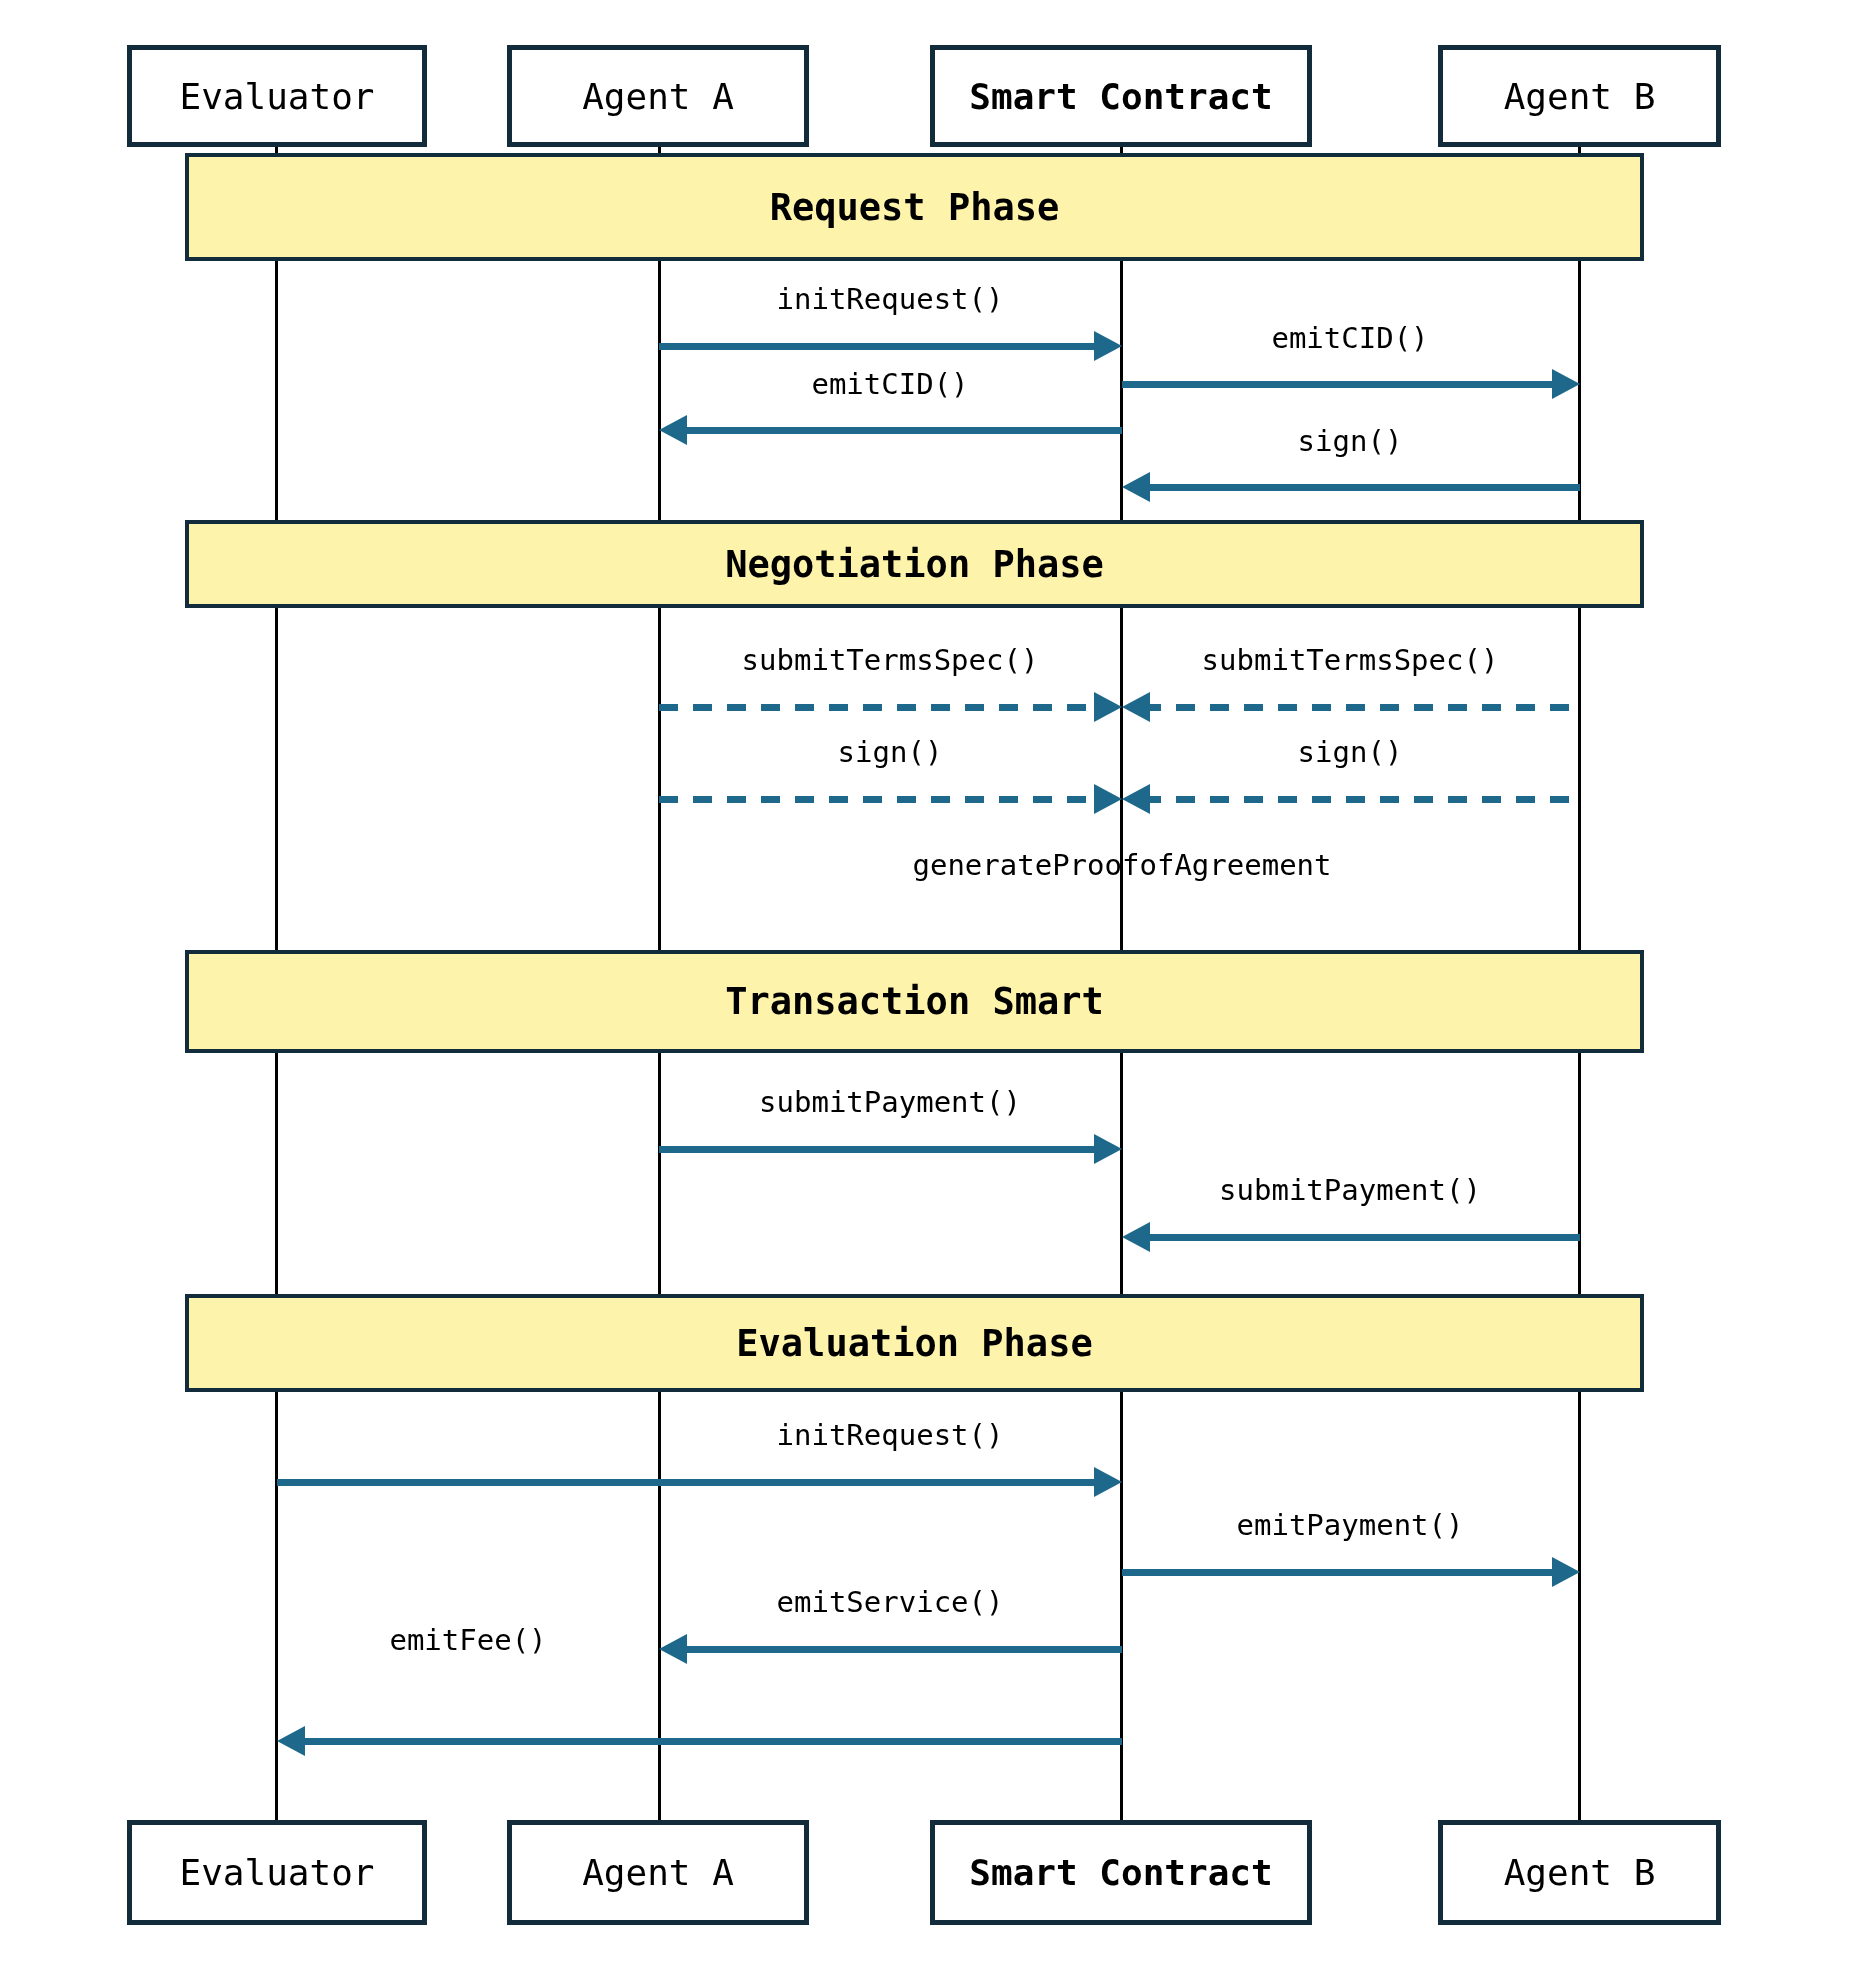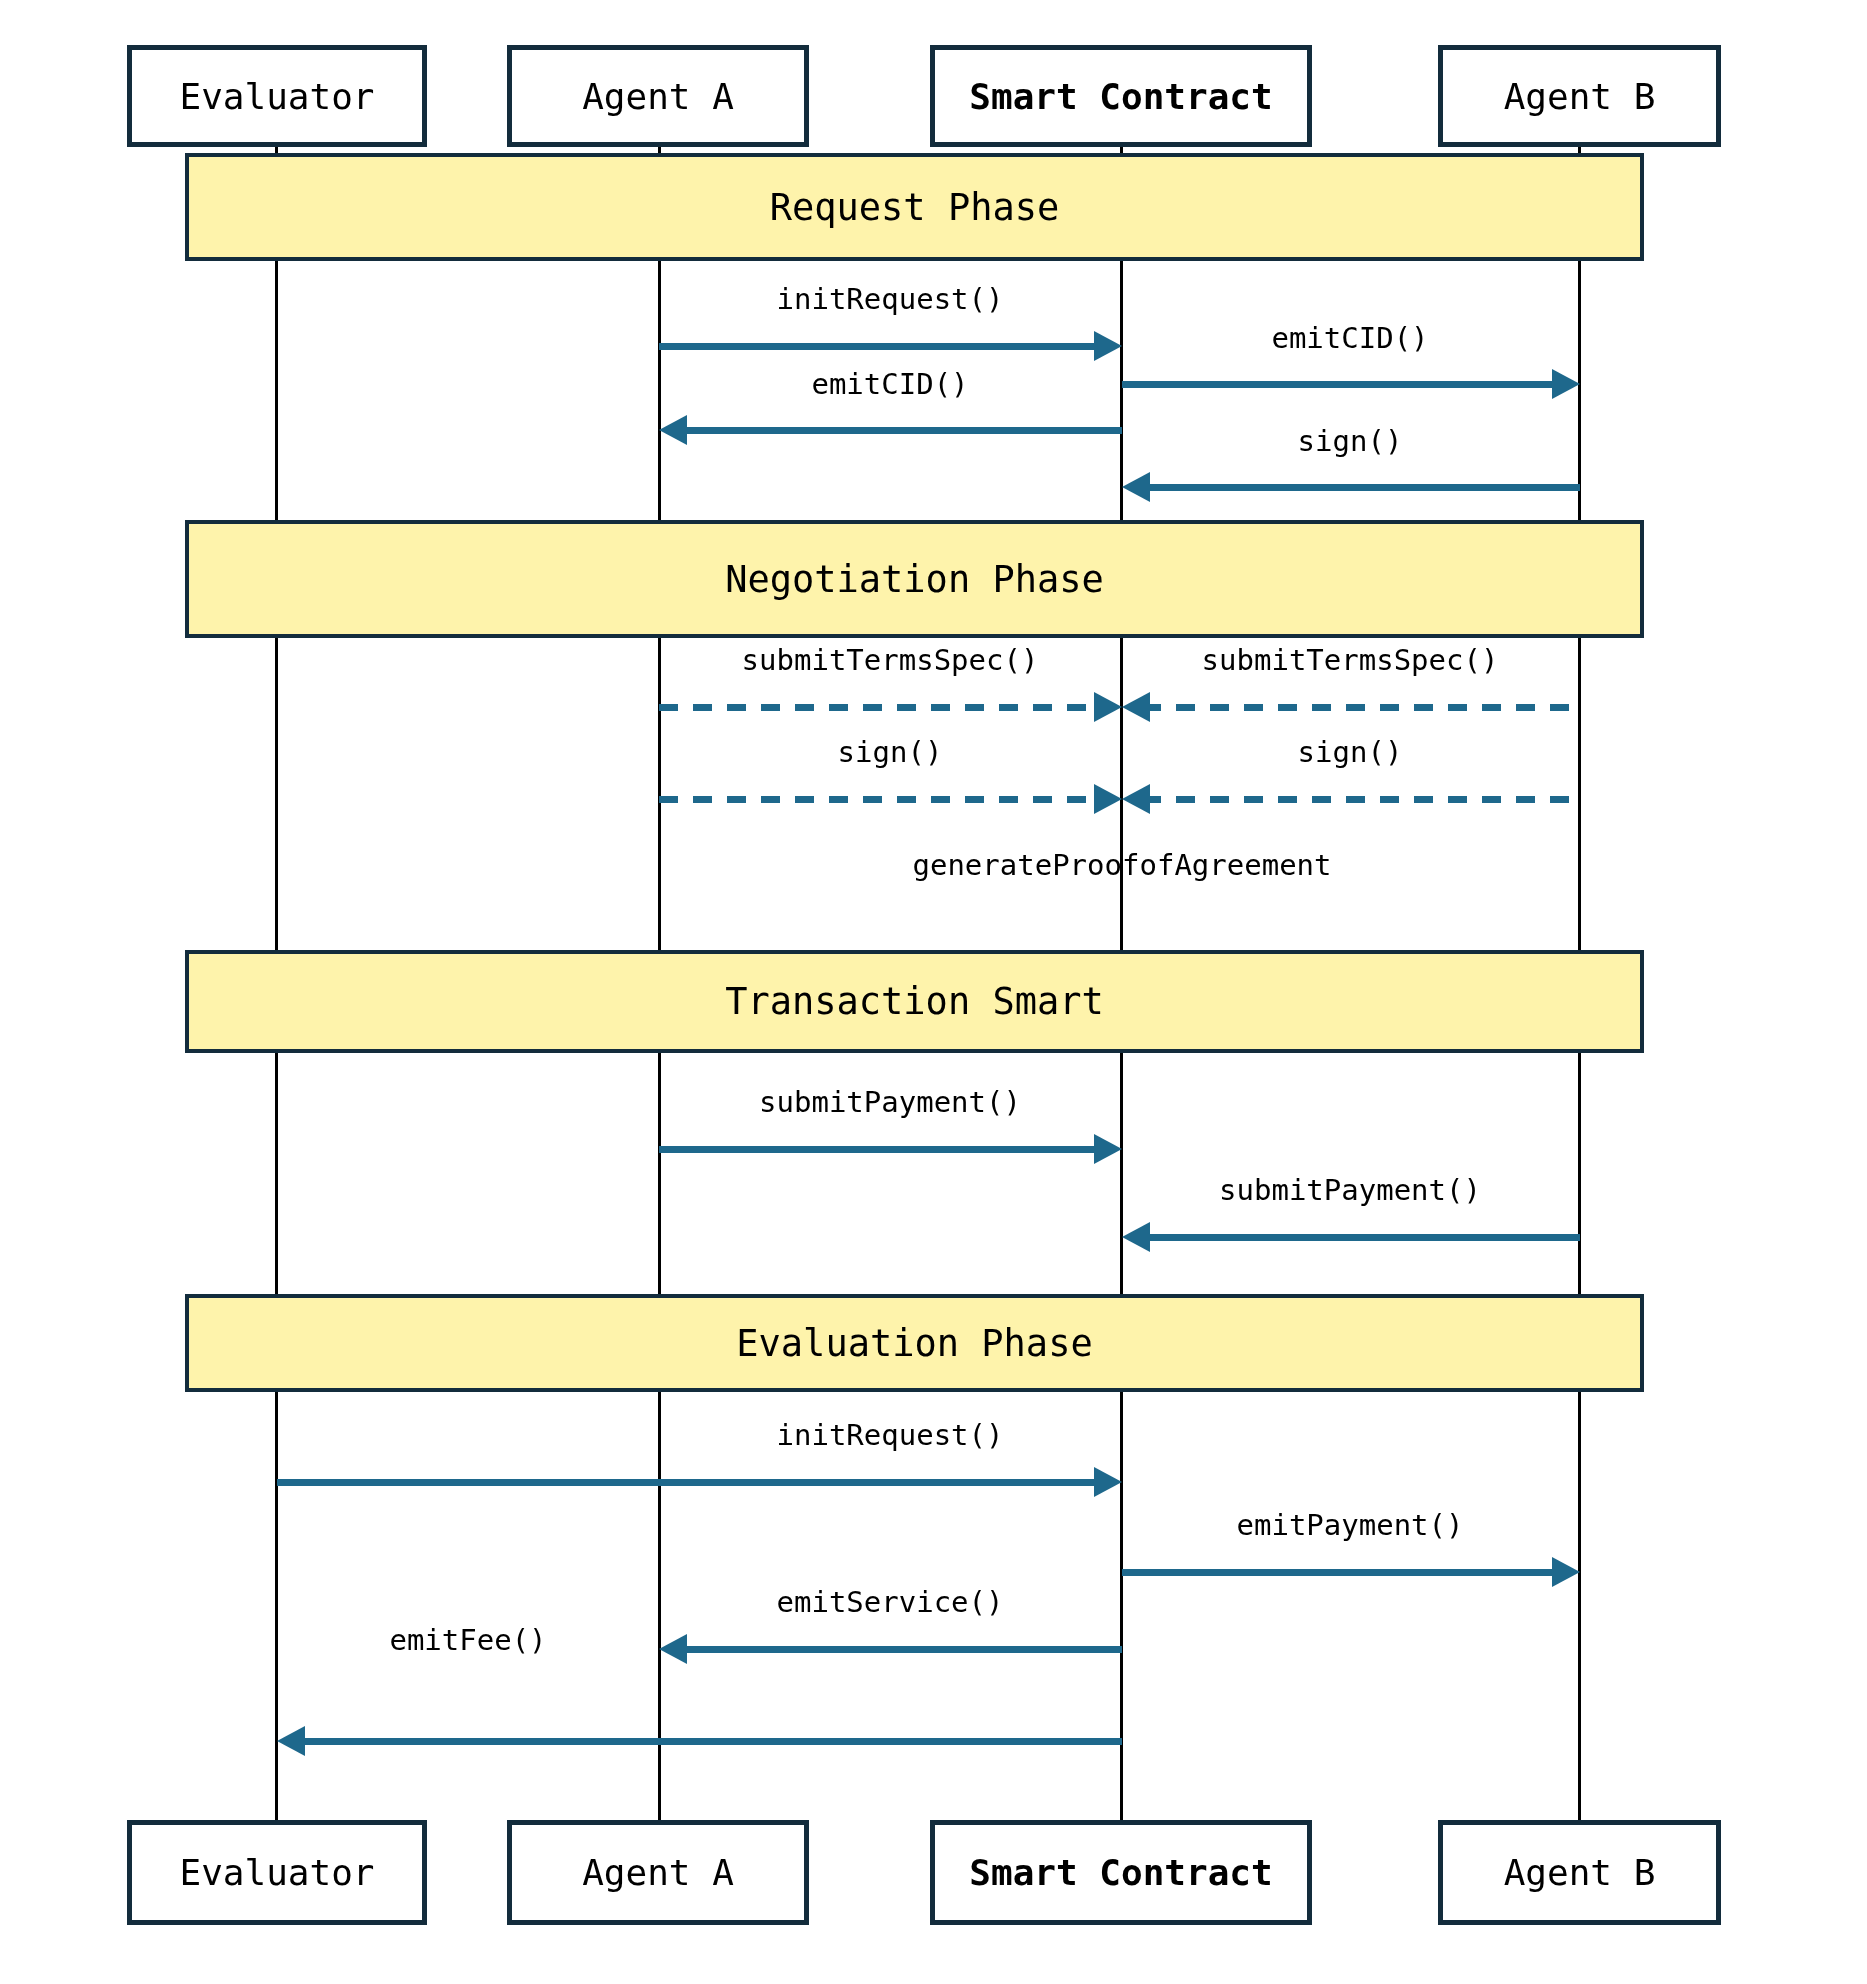--- a/index.html
+++ b/index.html
@@ -26,21 +26,21 @@
     background:#fff;border:5.5px solid var(--border);
     display:flex;align-items:center;justify-content:center;
     font-size:36px;white-space:nowrap;z-index:4;
   }
   .actor-box.bottom{height:105px;}
   .actor-box.bold{font-weight:bold;}
   .phase{
     position:absolute;left:185px;width:1459px;box-sizing:border-box;
     background:var(--phase);border:4.6px solid var(--border);
     display:flex;align-items:center;justify-content:center;
-    font-size:37px;white-space:nowrap;z-index:2;
+    font-size:37px;white-space:nowrap;z-index:2;font-weight:bold;
   }
   .msg-label{
     position:absolute;transform:translateX(-50%);
     font-size:29px;white-space:nowrap;z-index:3;background:transparent;
   }
   .arrow{position:absolute;height:31px;z-index:3;}
   .shaft{position:absolute;top:12px;height:7.4px;background:var(--arrow);}
   .arrow.right .shaft{left:0;right:20px;}
   .arrow.left  .shaft{left:20px;right:0;}
   .arrow.dashed .shaft{
@@ -57,21 +57,21 @@
 <div class="canvas">
 
   <div class="lifeline" style="left:275px"></div>
   <div class="lifeline" style="left:658px"></div>
   <div class="lifeline" style="left:1120px"></div>
   <div class="lifeline" style="left:1578px"></div>
 
   <div class="phase" style="top:153px;height:108px">
       <span>Request Phase</span>
     </div>
-  <div class="phase" style="top:520px;height:118px">
+  <div class="phase" style="top:520px;height:88px">
       <span>Negotiation Phase</span>
     </div>
   <div class="phase" style="top:950px;height:103px">
       <span>Transaction Smart</span>
     </div>
   <div class="phase" style="top:1294px;height:98px">
       <span>Evaluation Phase</span>
     </div>
 
   <div class="actor-box" style="top:45px;left:127px;width:300px">

